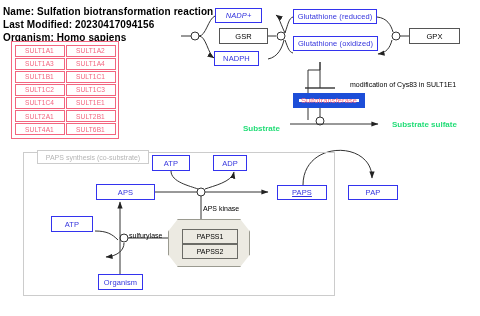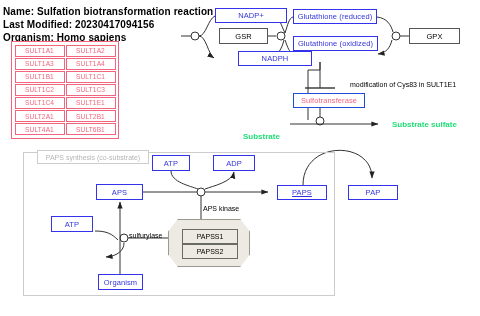--- a/index.html
+++ b/index.html
@@ -30,21 +30,21 @@
     position:absolute;box-sizing:border-box;
     display:flex;align-items:center;justify-content:center;
     font-size:7.5px;white-space:nowrap;background:#fff;
     letter-spacing:0.1px;
   }
   
   .met{border:1px solid #3333ee;color:#3333dd;}
   
   .prot{border:1px solid #555555;color:#000000;}
   
-  .sult{border:1px solid #1d4ed8;color:#f2657f;text-align:center;}
+  .sult{border:6px solid #1d4ed8;color:#f2657f;text-align:center;}
 
   
   #sult-table{
     position:absolute;left:11px;top:41px;width:108px;height:98px;
     box-sizing:border-box;border:1.5px solid #f2657f;background:#fff;
     padding:2px;
   }
   #sult-table .row{display:flex;height:13.1px;}
   #sult-table .cell{
     flex:1;margin:0.5px;border:1px solid #f2657f;color:#f2657f;
@@ -185,49 +185,49 @@
       <div class="cell">SULT2A1</div>
       <div class="cell">SULT2B1</div>
     </div>
     <div class="row">
       <div class="cell">SULT4A1</div>
       <div class="cell">SULT6B1</div>
     </div>
   </div>
 
 
-  <div class="node met" style="left:215px;top:8px;width:72px;height:15px;">NADP+</div>
+  <div class="node met" style="left:215px;top:8px;width:47px;height:15px;font-style:italic;">NADP+</div>
 
   <div class="node prot" style="left:219px;top:28px;width:49px;height:16px;">GSR</div>
 
-  <div class="node met" style="left:214px;top:51px;width:74px;height:15px;margin-left:24px;">NADPH</div>
+  <div class="node met" style="left:214px;top:51px;width:45px;height:15px;">NADPH</div>
 
   <div class="node met" style="left:293px;top:9px;width:84px;height:15px;">Glutathione (reduced)</div>
 
   <div class="node met" style="left:293px;top:36px;width:85px;height:15px;">Glutathione (oxidized)</div>
 
   <div class="node prot" style="left:409px;top:28px;width:51px;height:16px;">GPX</div>
 
   <div class="node sult" style="left:293px;top:93px;width:72px;height:15px;">Sulfotransferase</div>
 
   <div class="flab" style="left:350px;top:81px;">modification of Cys83 in SULT1E1</div>
 
-  <div class="glab" style="left:243px;top:132px;">Substrate</div>
+  <div class="glab" style="left:243px;top:124px;">Substrate</div>
 
   <div class="glab" style="left:392px;top:120px;">Substrate sulfate</div>
 
   <div class="node met" style="left:277px;top:185px;width:50px;height:15px;text-decoration:underline;">PAPS</div>
 
   <div class="node met" style="left:348px;top:185px;width:50px;height:15px;">PAP</div>
 
   <div class="node met" style="left:152px;top:155px;width:38px;height:16px;">ATP</div>
 
-  <div class="node met" style="left:213px;top:155px;width:42px;height:16px;">ADP</div>
-
-  <div class="node met" style="left:96px;top:184px;width:47px;height:16px;">APS</div>
+  <div class="node met" style="left:213px;top:155px;width:34px;height:16px;">ADP</div>
+
+  <div class="node met" style="left:96px;top:184px;width:59px;height:16px;">APS</div>
 
   <div class="flab" style="left:203px;top:205px;">APS kinase</div>
 
   <div class="node met" style="left:51px;top:216px;width:42px;height:16px;">ATP</div>
 
   <div class="flab" style="left:129px;top:232px;">sulfurylase</div>
 
 
   <div class="node met" style="left:98px;top:274px;width:45px;height:16px;">Organism</div>
 

